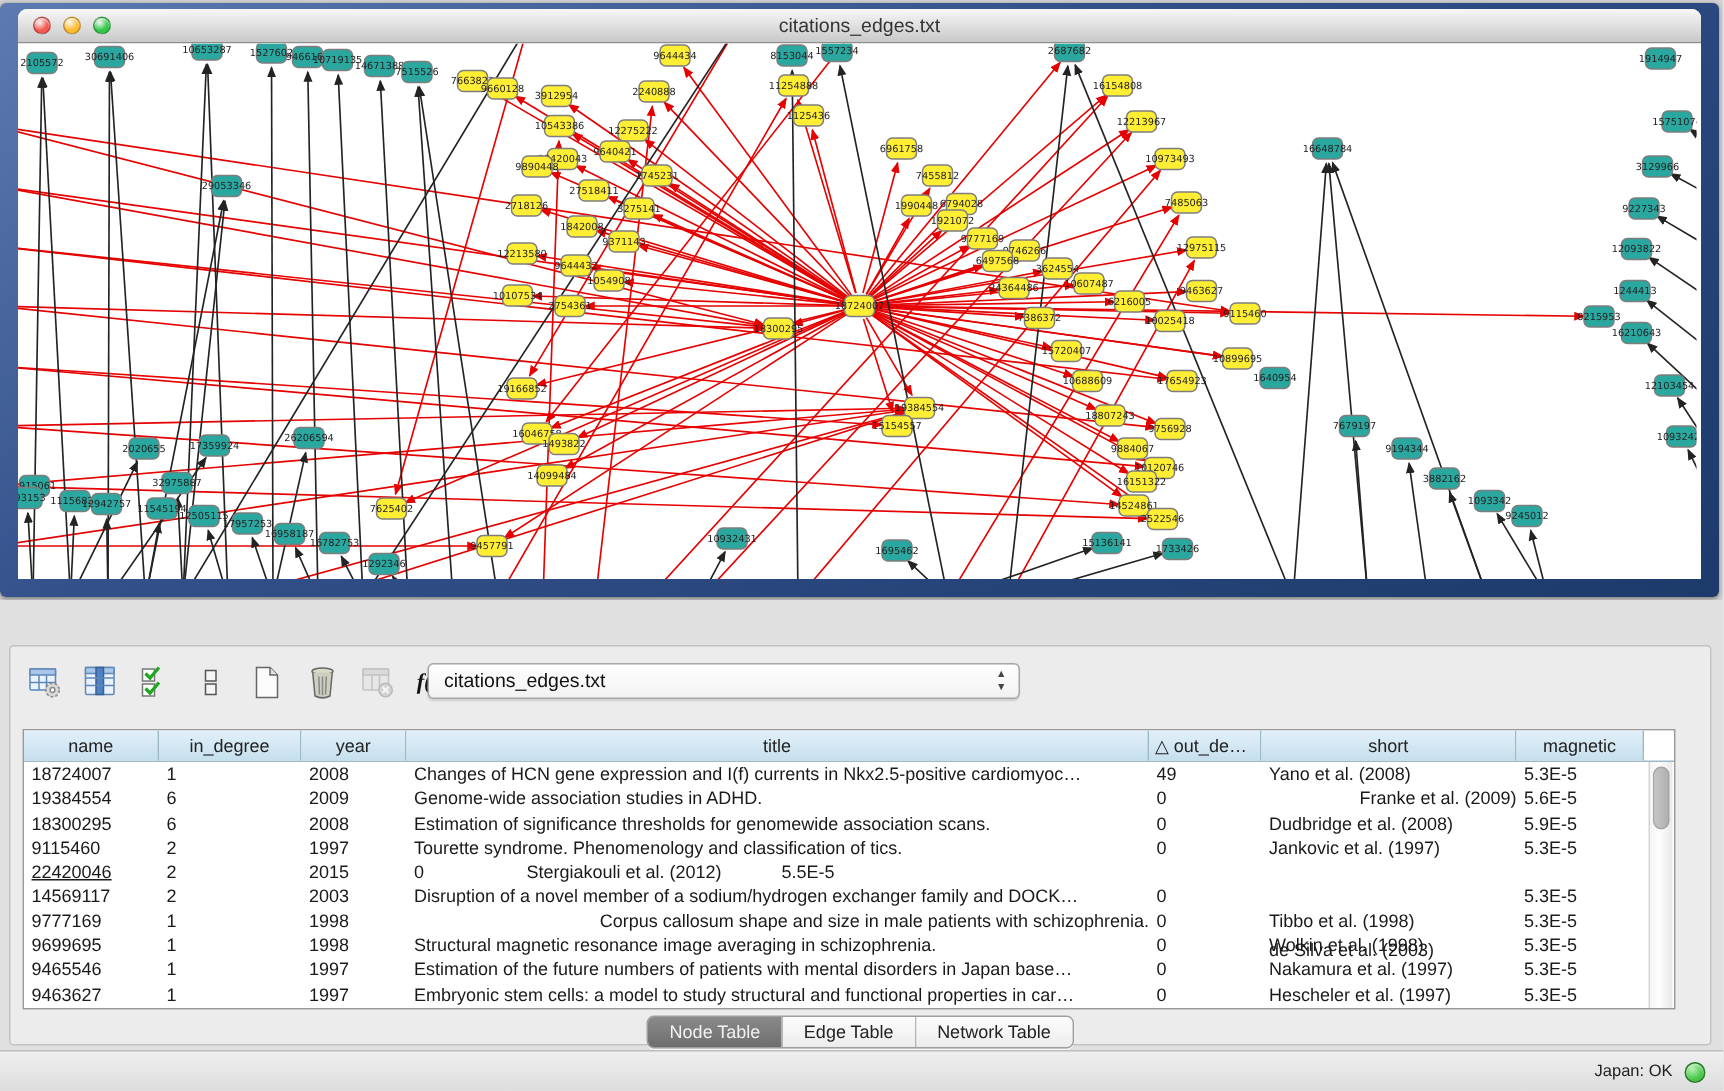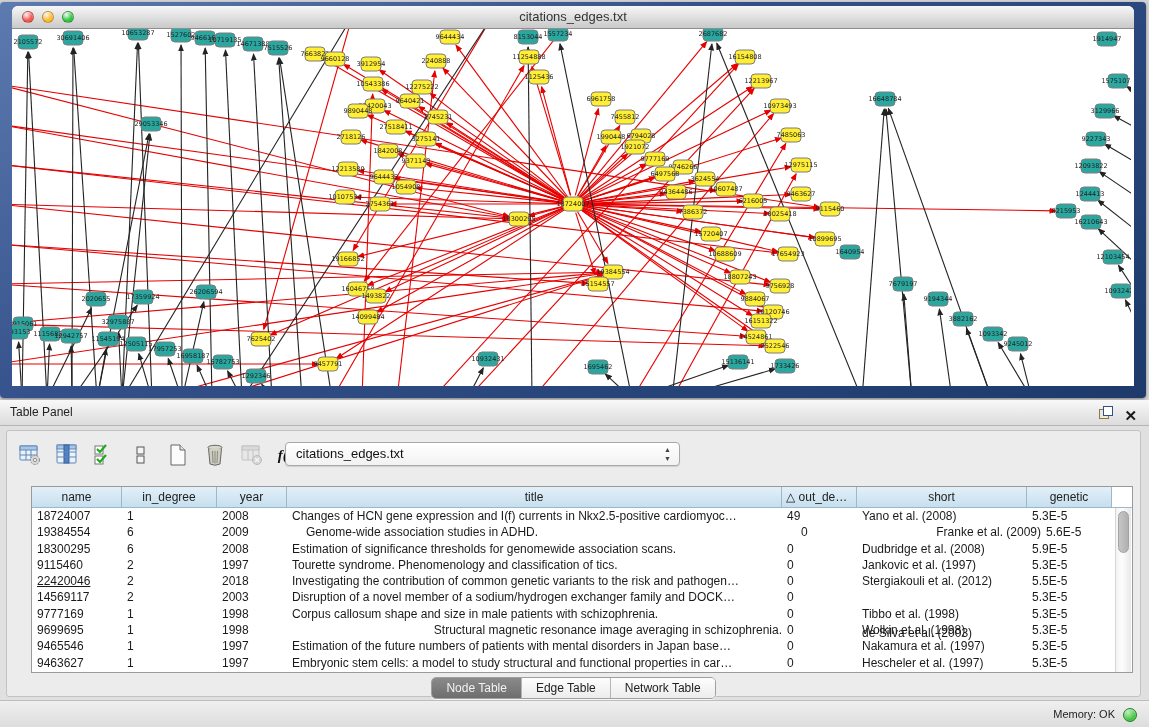--- a/index.html
+++ b/index.html
@@ -43,21 +43,21 @@
   .tbi{width:26px;height:26px;display:flex;align-items:center;justify-content:center;}
   .fx{font-family:"Liberation Serif",serif;font-style:italic;font-weight:bold;
     font-size:15px;color:#111;}
   .dropdown{position:absolute;left:278px;top:11px;width:395px;height:24px;
     background:linear-gradient(#ffffff,#f2f2f2);border:1px solid #a8a8a8;
     border-radius:4px;box-sizing:border-box;font-size:13px;color:#111;
     line-height:22px;padding-left:10px;box-shadow:0 1px 1px rgba(0,0,0,.12);}
   .dd-arrows{position:absolute;right:8px;top:2px;font-size:7px;color:#444;
     line-height:9px;text-align:center;}
   
-  .tbl-frame{position:absolute;left:24px;top:55px;width:1102px;height:187px;
+  .tbl-frame{position:absolute;left:8px;top:55px;width:1102px;height:187px;
     border:1px solid #9a9a9a;background:#fff;box-sizing:border-box;overflow:hidden;}
   .thead{display:flex;height:20px;background:#fff;border-bottom:1px solid #9db9c8;}
   .th{height:20px;line-height:20px;font-size:12px;color:#222;text-align:center;
     background:linear-gradient(#e2f0f8,#c6dfee);border-right:1px solid #9db9c8;
     box-sizing:border-box;overflow:hidden;white-space:nowrap;flex:0 0 auto;}
   .th.left{text-align:left;padding-left:4px;}
   .tbody{position:relative;}
   .tr{display:flex;height:16.3px;}
   .td{height:16.3px;line-height:16.3px;font-size:12px;color:#1a1a1a;
     padding-left:5px;box-sizing:border-box;overflow:hidden;white-space:nowrap;
@@ -703,28 +703,20 @@
           <g>
             <rect x="1099" y="255" width="20" height="14" rx="4" fill="#2aa8a0" stroke="#7d7d7d" stroke-width="1"></rect>
             <text x="1109" y="264.3" text-anchor="middle" font-size="6.5" fill="#222" font-family="&quot;DejaVu Sans&quot;,sans-serif">10932427</text>
           </g>
         </svg>
     </div>
   </div>
 </div>
 
 <div class="table-panel">
-  <div class="tp-header">
-    <span>Table Panel</span>
-    <span class="float-icon">
-      <span class="sq1"></span>
-      <span class="sq2"></span>
-    </span>
-    <span class="close-x">✕</span>
-  </div>
 
   <div class="tp-content">
     <div class="toolbar">
       <span class="tbi">
         <svg width="24" height="24">
             <rect x="2" y="3" width="17" height="14" rx="1" fill="#eaf2fb" stroke="#5f87b8"></rect>
             <rect x="2" y="3" width="17" height="4" fill="#a8c7e8" stroke="#5f87b8"></rect>
             <line x1="8" y1="7" x2="8" y2="17" stroke="#5f87b8"></line>
             <line x1="13" y1="7" x2="13" y2="17" stroke="#5f87b8"></line>
             <line x1="2" y1="12" x2="19" y2="12" stroke="#5f87b8"></line>
@@ -789,37 +781,37 @@
     </div>
 
     <div class="tbl-frame">
       <div class="thead">
           <div class="th" style="width: 90px;">name</div>
           <div class="th" style="width: 95px;">in_degree</div>
           <div class="th" style="width: 70px;">year</div>
           <div class="th" style="width: 495px;">title</div>
           <div class="th left" style="width: 75px;">△ out_de…</div>
           <div class="th" style="width: 170px;">short</div>
-          <div class="th" style="width: 85px;">genetic</div>
+          <div class="th" style="width: 85px;">magnetic</div>
         </div>
       <div class="tbody">
           <div class="tr">
             <div class="td" style="width: 90px;">18724007</div>
             <div class="td" style="width: 95px;">1</div>
             <div class="td" style="width: 70px;">2008</div>
             <div class="td" style="width: 495px;">Changes of HCN gene expression and I(f) currents in Nkx2.5-positive cardiomyoc…</div>
             <div class="td" style="width: 75px;">49</div>
             <div class="td" style="width: 170px;">Yano et al. (2008)</div>
             <div class="td" style="width: 85px;">5.3E-5</div>
           </div>
           <div class="tr">
             <div class="td" style="width: 90px;">19384554</div>
             <div class="td" style="width: 95px;">6</div>
             <div class="td" style="width: 70px;">2009</div>
-            <div class="td" style="width: 495px; margin-left: 14px;">Genome-wide association studies in ADHD.</div>
+            <div class="td" style="width: 495px;">Genome-wide association studies in ADHD.</div>
             <div class="td" style="width: 75px;">0</div>
             <div class="td" style="width: 170px; text-align: right;">Franke et al. (2009)</div>
             <div class="td" style="width: 85px;">5.6E-5</div>
           </div>
           <div class="tr">
             <div class="td" style="width: 90px;">18300295</div>
             <div class="td" style="width: 95px;">6</div>
             <div class="td" style="width: 70px;">2008</div>
             <div class="td" style="width: 495px;">Estimation of significance thresholds for genomewide association scans.</div>
             <div class="td" style="width: 75px;">0</div>
@@ -831,49 +823,48 @@
             <div class="td" style="width: 95px;">2</div>
             <div class="td" style="width: 70px;">1997</div>
             <div class="td" style="width: 495px;">Tourette syndrome. Phenomenology and classification of tics.</div>
             <div class="td" style="width: 75px;">0</div>
             <div class="td" style="width: 170px;">Jankovic et al. (1997)</div>
             <div class="td" style="width: 85px;">5.3E-5</div>
           </div>
           <div class="tr">
             <div class="td" style="width: 90px; text-decoration: underline;">22420046</div>
             <div class="td" style="width: 95px;">2</div>
-            <div class="td" style="width: 70px;">2018</div>
-            <div class="td" style="width: 495px;">Investigating the contribution of common genetic variants to the risk and pathogen…</div>
+            <div class="td" style="width: 70px;">2015</div>
             <div class="td" style="width: 75px;">0</div>
             <div class="td" style="width: 170px;">Stergiakouli et al. (2012)</div>
             <div class="td" style="width: 85px;">5.5E-5</div>
           </div>
           <div class="tr">
             <div class="td" style="width: 90px;">14569117</div>
             <div class="td" style="width: 95px;">2</div>
             <div class="td" style="width: 70px;">2003</div>
             <div class="td" style="width: 495px;">Disruption of a novel member of a sodium/hydrogen exchanger family and DOCK…</div>
             <div class="td" style="width: 75px;">0</div>
             <div class="td" style="width: 170px; margin-top: 36px;">de Silva et al. (2003)</div>
             <div class="td" style="width: 85px;">5.3E-5</div>
           </div>
           <div class="tr">
             <div class="td" style="width: 90px;">9777169</div>
             <div class="td" style="width: 95px;">1</div>
             <div class="td" style="width: 70px;">1998</div>
-            <div class="td" style="width: 495px;">Corpus callosum shape and size in male patients with schizophrenia.</div>
+            <div class="td" style="width: 495px; text-align: right;">Corpus callosum shape and size in male patients with schizophrenia.</div>
             <div class="td" style="width: 75px;">0</div>
             <div class="td" style="width: 170px;">Tibbo et al. (1998)</div>
             <div class="td" style="width: 85px;">5.3E-5</div>
           </div>
           <div class="tr">
             <div class="td" style="width: 90px;">9699695</div>
             <div class="td" style="width: 95px;">1</div>
             <div class="td" style="width: 70px;">1998</div>
-            <div class="td" style="width: 495px; text-align: right;">Structural magnetic resonance image averaging in schizophrenia.</div>
+            <div class="td" style="width: 495px;">Structural magnetic resonance image averaging in schizophrenia.</div>
             <div class="td" style="width: 75px;">0</div>
             <div class="td" style="width: 170px;">Wolkin et al. (1998)</div>
             <div class="td" style="width: 85px;">5.3E-5</div>
           </div>
           <div class="tr">
             <div class="td" style="width: 90px;">9465546</div>
             <div class="td" style="width: 95px;">1</div>
             <div class="td" style="width: 70px;">1997</div>
             <div class="td" style="width: 495px;">Estimation of the future numbers of patients with mental disorders in Japan base…</div>
             <div class="td" style="width: 75px;">0</div>
@@ -899,15 +890,15 @@
       <div class="tabs-inner">
           <div class="tab active">Node Table</div>
           <div class="tab">Edge Table</div>
           <div class="tab">Network Table</div>
         </div>
     </div>
   </div>
 </div>
 
 <div class="statusbar">
-  <span class="mem-label">Memory: OK</span>
+  <span class="mem-label">Japan: OK</span>
   <span class="mem-dot" style="background: radial-gradient(circle at 35% 30%, rgb(184, 240, 184), rgb(63, 196, 64) 65%);"></span>
 </div>
 
 </body></html>

